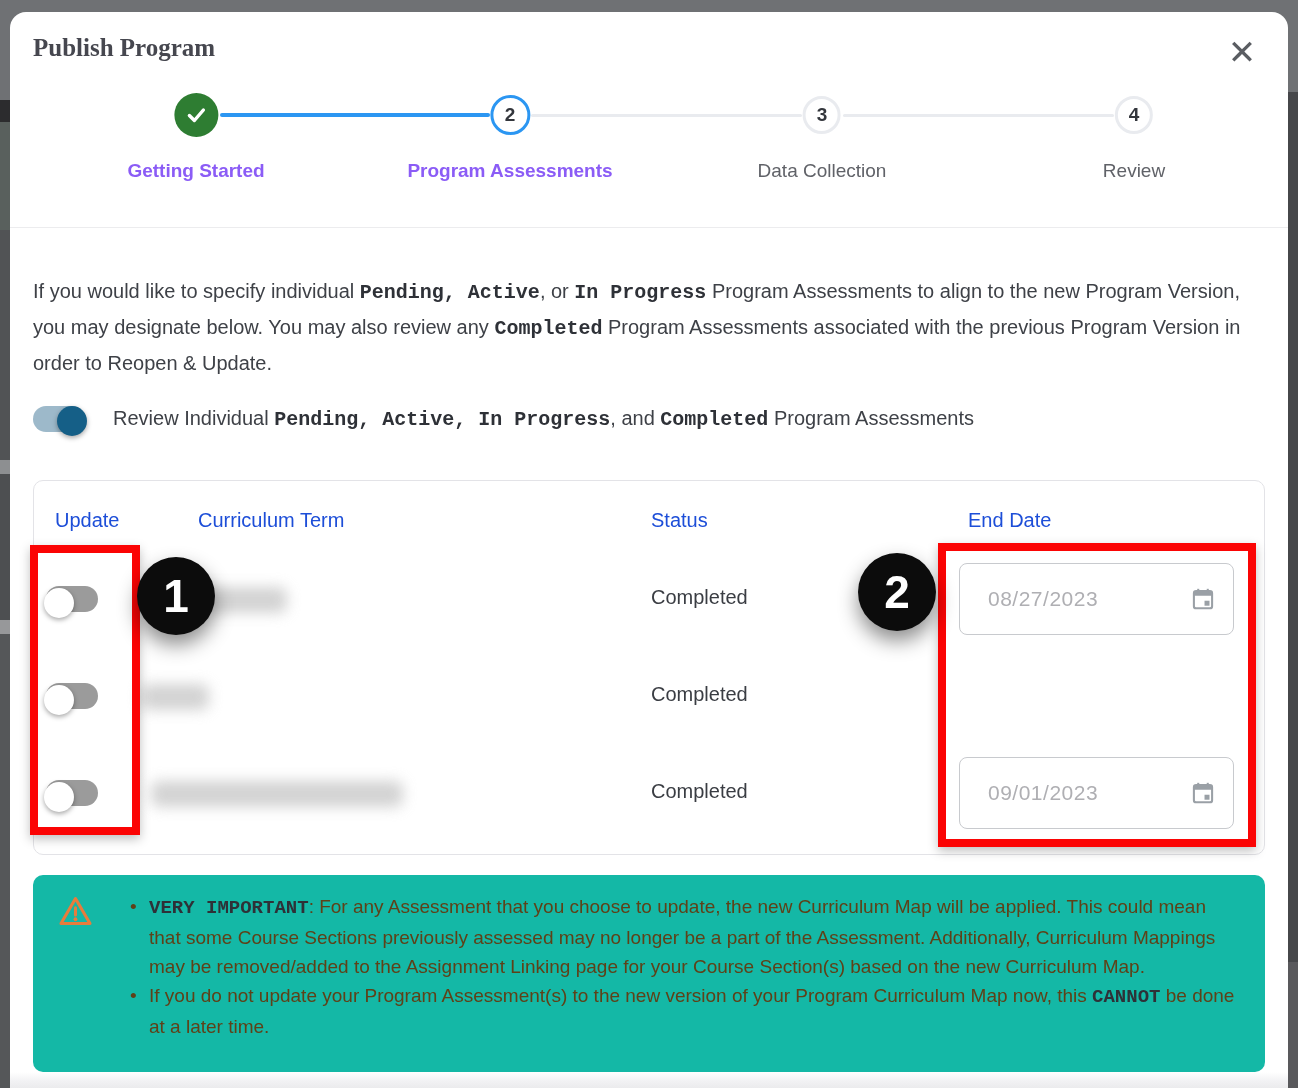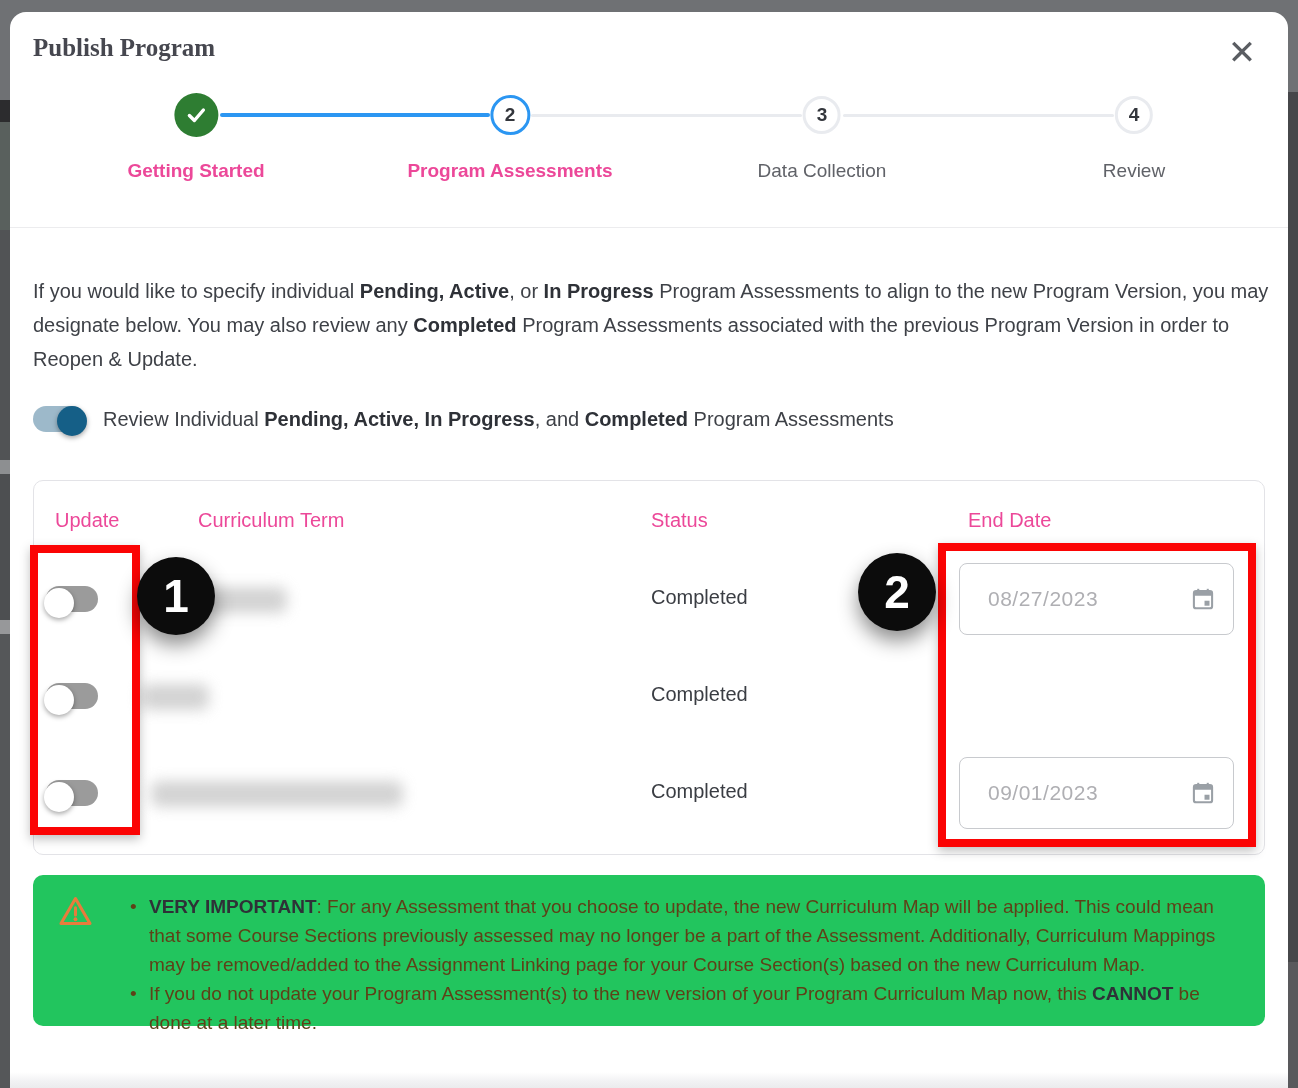--- a/index.html
+++ b/index.html
@@ -1,21 +1,21 @@
 <!DOCTYPE html>
 <html><head>
 <meta charset="utf-8">
 <style>
   * { box-sizing: border-box; margin: 0; padding: 0; }
   html,body { width:1298px; height:1088px; overflow:hidden; }
   body {
     font-family: "Liberation Sans", "DejaVu Sans", sans-serif;
     background:#6f7174; position:relative;
   }
-  .b { font-weight:700; color:#2e3137; }
+  .b { font-weight:700; color:#2e3137;font-family:Liberation Mono, monospace; }
 
   
   .edge-top { position:absolute; left:0; top:0; width:1298px; height:14px; background:#6f7174; z-index:0; }
   .edge-left { position:absolute; left:0; top:12px; width:10px; height:1076px; z-index:0;
     background:linear-gradient(180deg,#6f7174 0,#6f7174 88px,#2c2c2e 88px,#2c2c2e 110px,#59605d 110px,#59605d 218px,#515355 218px,#515355 448px,#8d8f91 448px,#8d8f91 462px,#4d4f51 462px,#4d4f51 608px,#97989a 608px,#97989a 622px,#555759 622px,#555759 100%); }
   .edge-right { position:absolute; right:0; top:12px; width:10px; height:1076px; z-index:0;
     background:linear-gradient(180deg,#6f7174 0,#6f7174 80px,#46474a 80px,#46474a 950px,#59595c 950px,#59595c 100%); }
 
   
   .modal { position:absolute; left:10px; top:12px; width:1278px; height:1076px;
@@ -32,43 +32,43 @@
   .connector.done { top:101px; height:4px; background:#2b96f2; }
   .connector.todo { top:102px; height:3px; background:#e9ebef; }
   .step { position:absolute; top:81px; transform:translateX(-50%); display:flex; flex-direction:column; align-items:center; cursor:pointer; }
   .circle-wrap { height:44px; display:flex; align-items:center; justify-content:center; }
   .step-circle { display:flex; align-items:center; justify-content:center; border-radius:50%; background:#fff; }
   .step-circle.completed { width:44px; height:44px; background:#2e7d32; }
   .step-circle.active { width:40px; height:40px; border:3.5px solid #2b96f2; }
   .step-circle.upcoming { width:38px; height:38px; border:3px solid #e9ebef; }
   .step-num { font-size:19px; font-weight:600; color:#33363c; }
   .step-label { margin-top:23px; font-size:19px; white-space:nowrap; }
-  .step-label.strong { font-weight:700; color:#ec4899; }
+  .step-label.strong { font-weight:700; color:#8b5cf6; }
   .step-label.dim { font-weight:400; color:#606268; }
 
   .divider { position:absolute; left:0; top:215px; width:100%; height:1px; background:#ececee; }
 
   .intro { position:absolute; left:23px; top:262px; width:1236px; font-size:20px; line-height:34px; color:#3e4147; }
 
   
   .switch { position:relative; width:52px; height:26px; border-radius:13px; cursor:pointer; flex:none; }
   .switch .thumb { position:absolute; width:30px; height:30px; border-radius:50%;
     box-shadow:0 2px 5px rgba(0,0,0,.35); top:0px; }
   .switch.on { background:#9db9ca; }
   .switch.on .thumb { background:#155f87; right:-2px; }
   .switch.off { background:#9b9b9b; }
   .switch.off .thumb { background:#ffffff; left:-2px; top:2px; }
 
-  .toggle-row { position:absolute; left:23px; top:394px; display:flex; align-items:center; gap:18px; }
+  .toggle-row { position:absolute; left:23px; top:394px; display:flex; align-items:center; gap:28px; }
   .toggle-row .lbl { font-size:20px; color:#3e4147; }
 
   
   .card { position:absolute; left:23px; top:468px; width:1232px; height:375px;
     border:1px solid #e3e3e7; border-radius:10px; background:#fff; }
-  .col-head { position:absolute; top:28px; font-size:20px; color:#ec4899; }
+  .col-head { position:absolute; top:28px; font-size:20px; color:#1d4ed8; }
   .ch-update { left:21px; } .ch-term { left:164px; } .ch-status { left:617px; } .ch-end { left:922px;margin-left:12px; }
   .t-row { position:absolute; left:0; width:100%; height:97px; }
   .t-row .switch { position:absolute; left:12px; top:35px; }
   .term-blur { position:absolute; top:36px; height:26px; background:#c4c4c4; border-radius:8px;
     filter:blur(7px); opacity:.75; }
   .t-row .status { position:absolute; left:617px; top:35px; font-size:20px; color:#3a3d43; }
   .date-field { position:absolute; left:925px; top:12px; width:275px; height:72px; }
   .date-field input { width:100%; height:100%; border:1.5px solid #c8cace; border-radius:8px;
     padding:0 56px 0 28px; font-size:21px; color:#afafb3; letter-spacing:.5px;
     font-family:"Liberation Sans","DejaVu Sans",sans-serif; outline:none; background:#fff; }
@@ -80,22 +80,22 @@
     box-shadow:0 4px 10px rgba(0,0,0,.25); }
   .anno-box.one { left:20px; top:533px; width:110px; height:290px; }
   .anno-box.two { left:928px; top:531px; width:318px; height:304px; }
   .anno-badge { position:absolute; width:78px; height:78px; border-radius:50%; background:#0c0c0c;
     color:#fff; font-size:46px; font-weight:700; display:flex; align-items:center; justify-content:center;
     z-index:4; box-shadow:0 10px 20px rgba(0,0,0,.45); }
   .anno-badge.one { left:127px; top:545px; }
   .anno-badge.two { left:848px; top:541px; }
 
   
-  .warn { position:absolute; left:23px; top:863px; width:1232px; height:151px;
-    background:#22c55e; border-radius:10px; }
+  .warn { position:absolute; left:23px; top:863px; width:1232px; height:197px;
+    background:#14b8a6; border-radius:10px; }
   .warn-icon { position:absolute; left:24px; top:18px; width:37px; height:37px; }
   .warn-list { position:absolute; left:97px; top:17px; width:1105px; font-size:19px; line-height:29px; color:#5e4118; }
   .bullet { position:relative; padding-left:19px; }
   .bullet + .bullet { }
   .bullet::before { content:"•"; position:absolute; left:0; top:0; font-size:19px; }
 
   .footer-bar { position:absolute; left:0; top:1060px; width:100%; height:16px;
     background:linear-gradient(180deg,#ffffff 0,#f2f2f4 55%,#ebebed 100%); }
 </style>
 </head>

